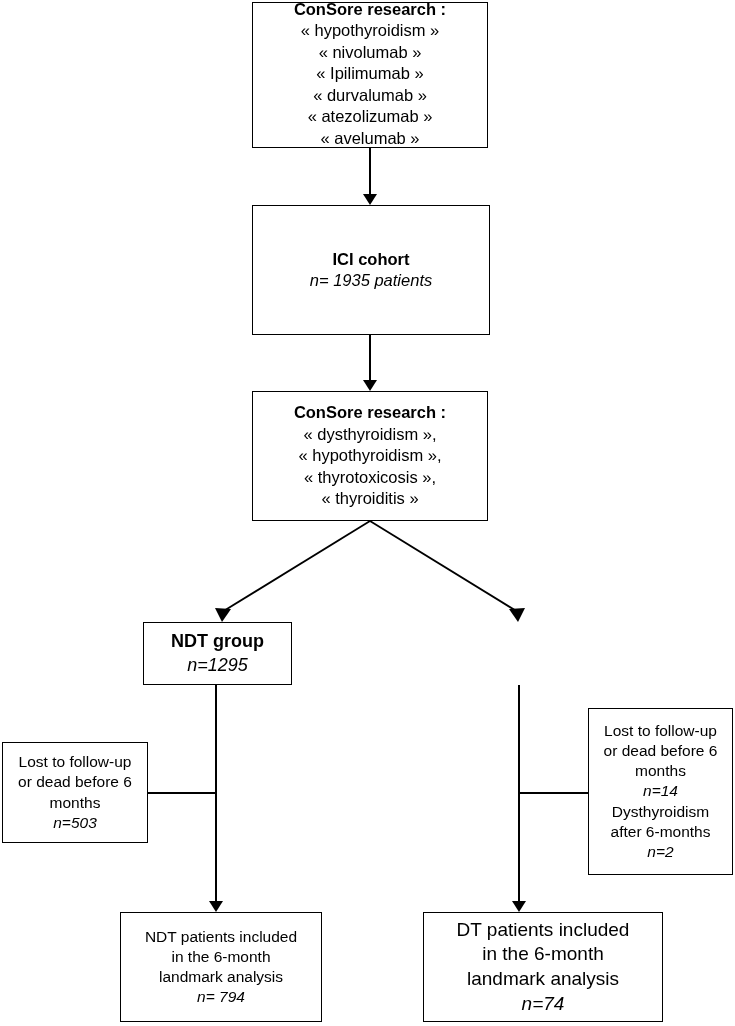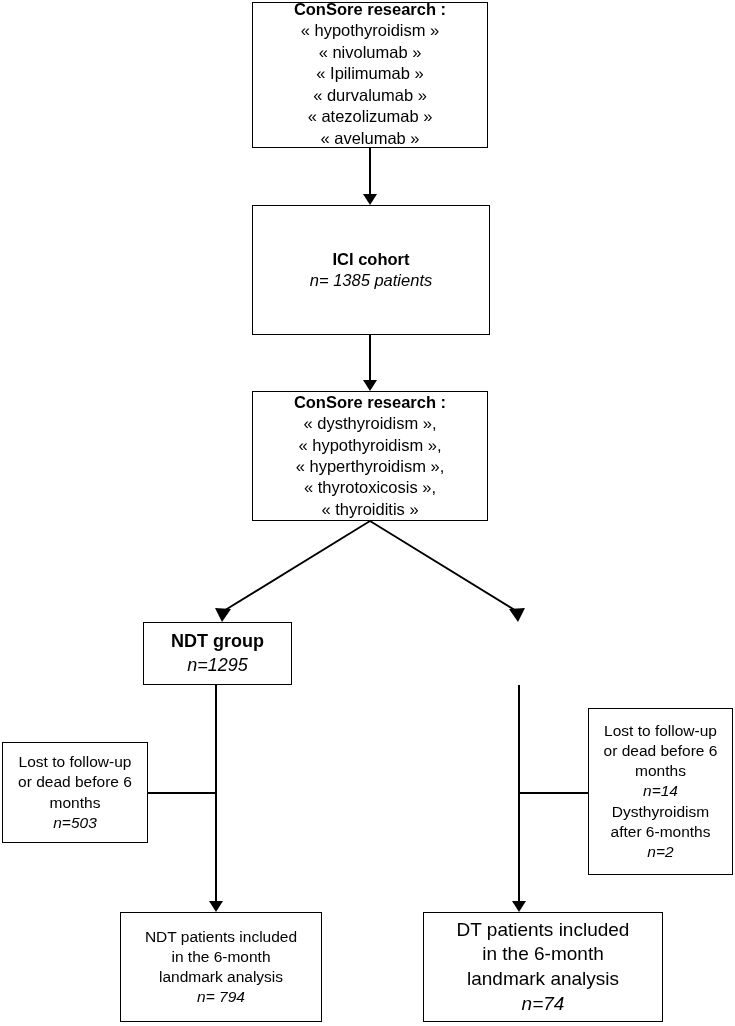--- a/index.html
+++ b/index.html
@@ -115,28 +115,27 @@
     <span class="line">« hypothyroidism »</span>
     <span class="line">« nivolumab »</span>
     <span class="line">« Ipilimumab »</span>
     <span class="line">« durvalumab »</span>
     <span class="line">« atezolizumab »</span>
     <span class="line">« avelumab »</span>
   </div>
 
   <div class="node" id="node-ici-cohort">
     <span class="line b">ICI cohort</span>
-    <span class="line i">n= 1385 patients</span>
+    <span class="line i">n= 1935 patients</span>
   </div>
 
   <div class="node" id="node-consore-thy">
     <span class="line b">ConSore research :</span>
     <span class="line">« dysthyroidism »,</span>
     <span class="line">« hypothyroidism »,</span>
-    <span class="line">« hyperthyroidism »,</span>
     <span class="line">« thyrotoxicosis »,</span>
     <span class="line">« thyroiditis »</span>
   </div>
 
   <div class="node" id="node-ndt-group">
     <span class="line b">NDT group</span>
     <span class="line i">n=1295</span>
   </div>
 
 

